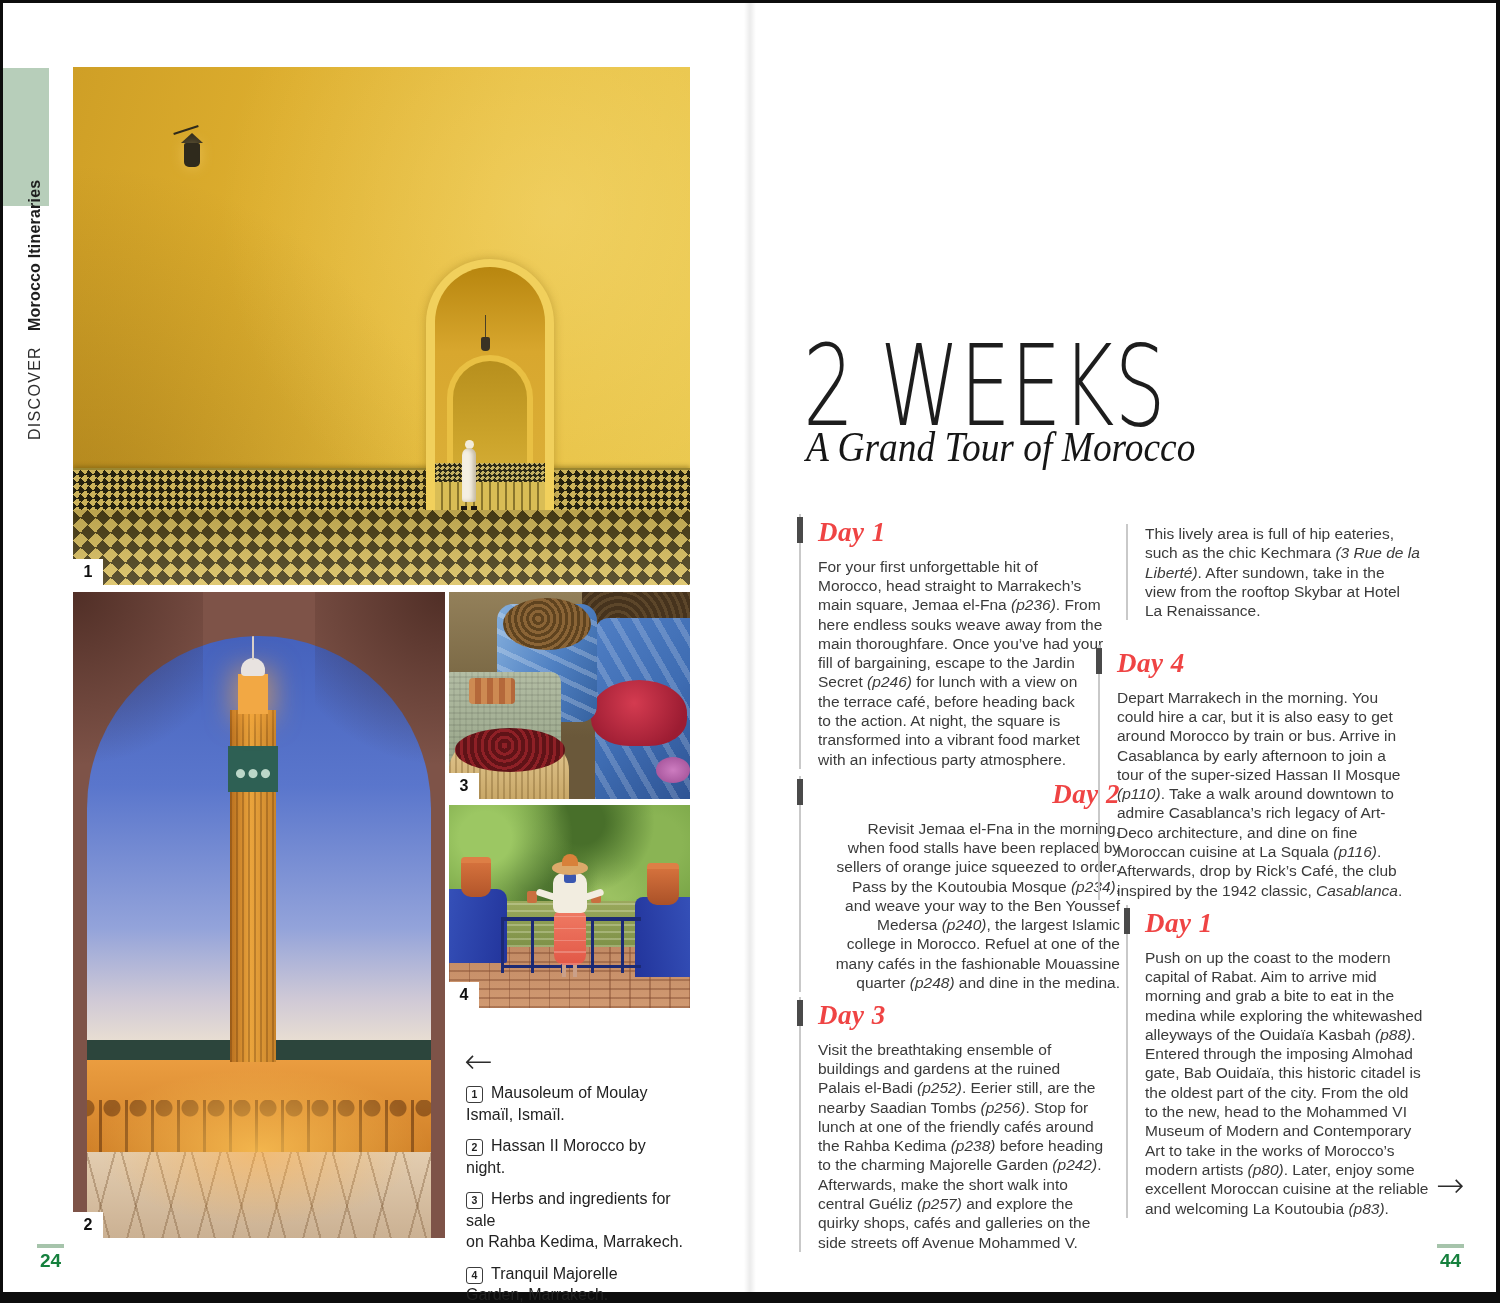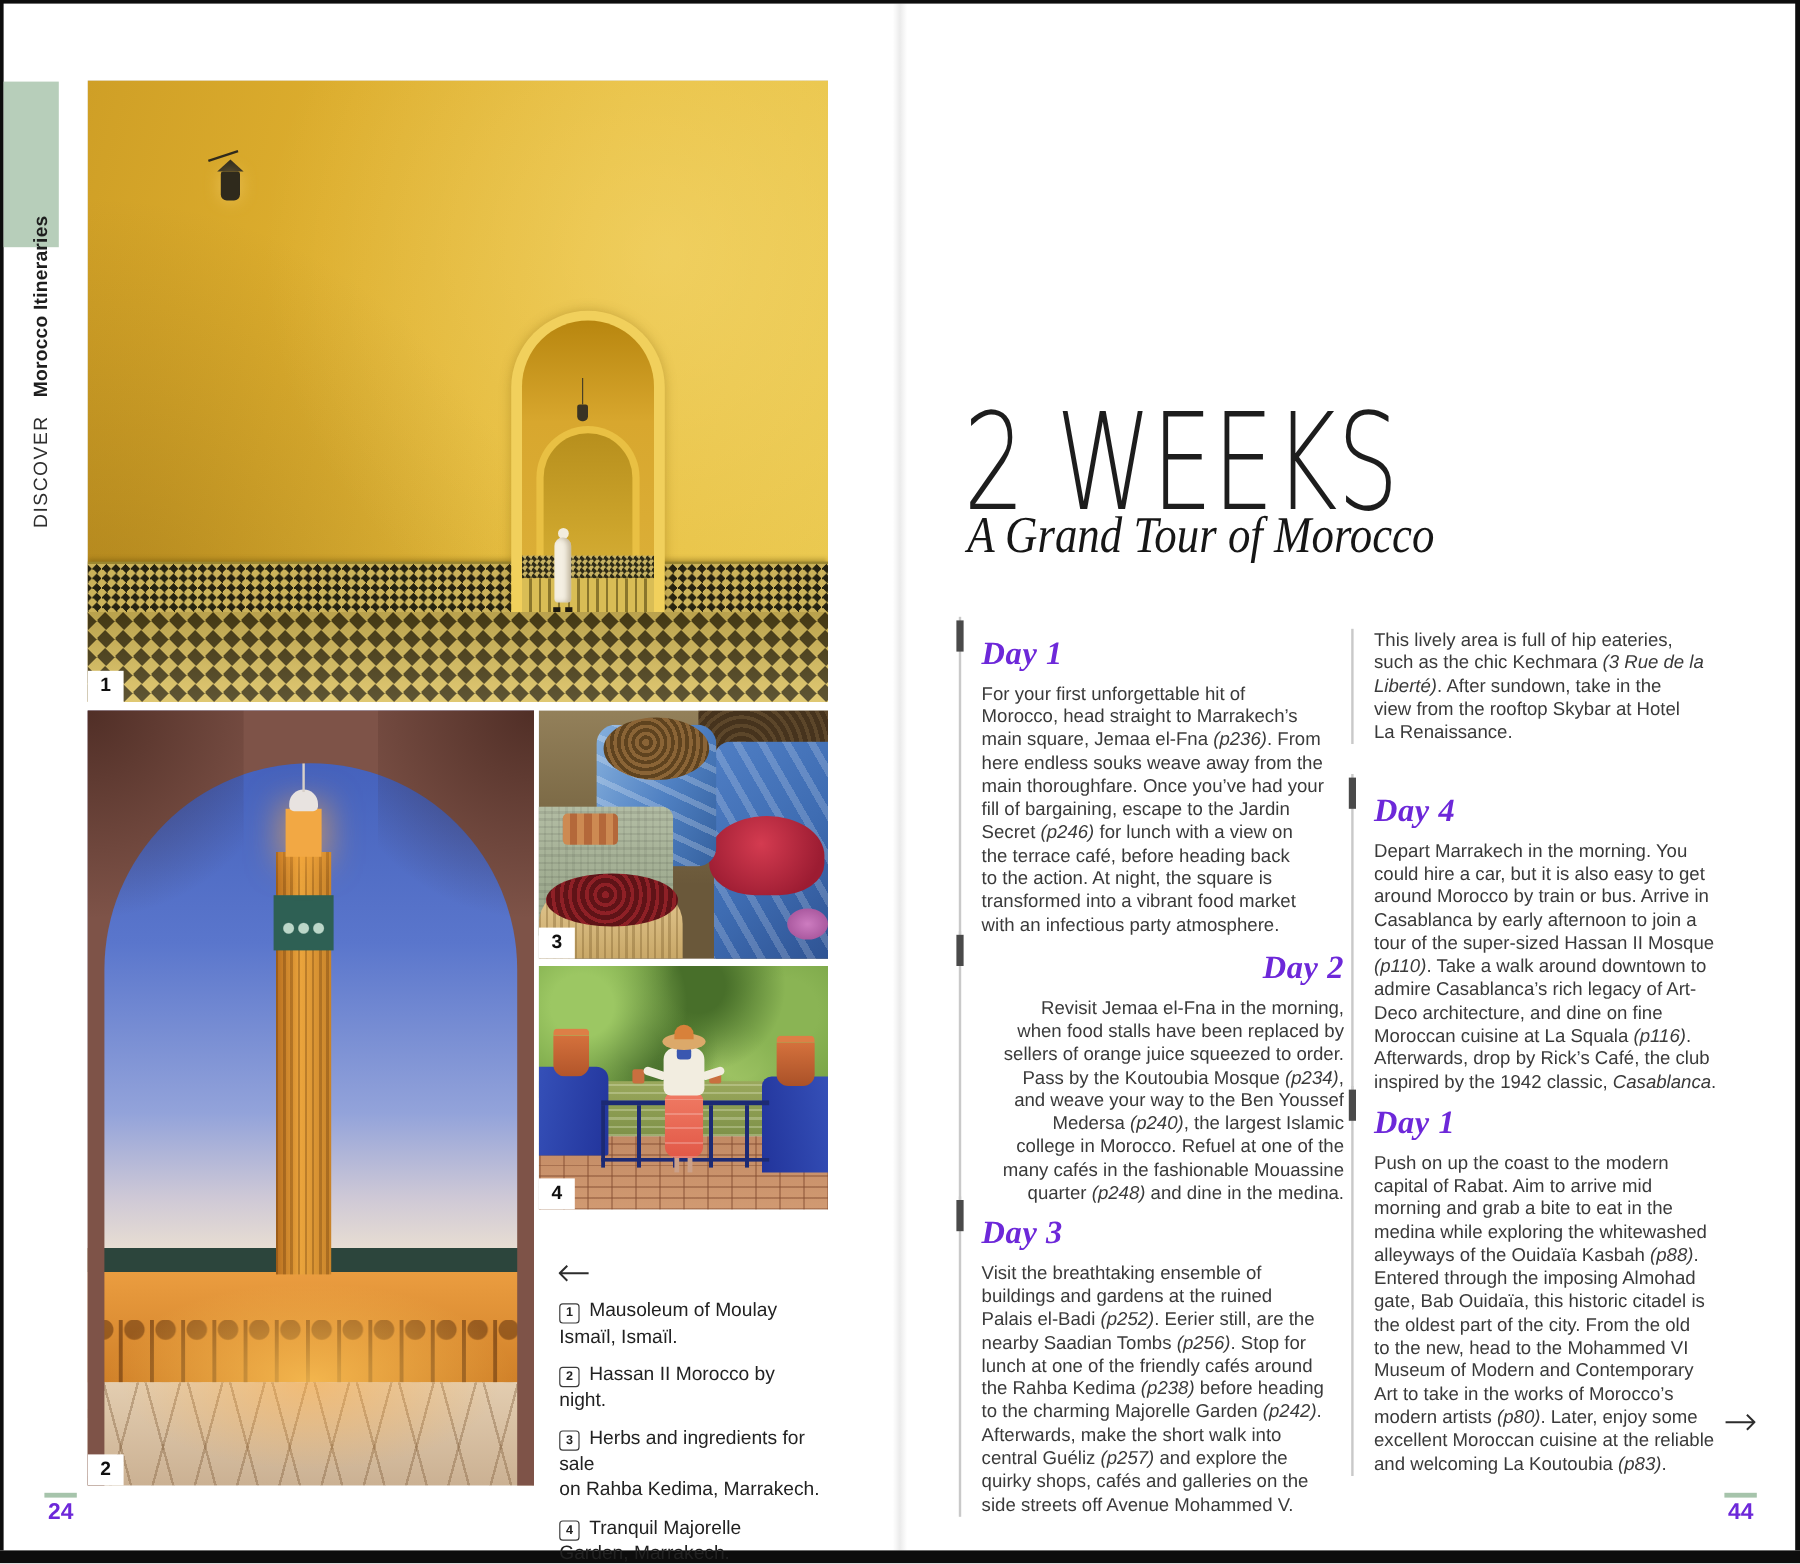--- a/index.html
+++ b/index.html
@@ -15,21 +15,21 @@
   .gutter{left:744px;top:3px;width:12px;height:1289px;
           background:linear-gradient(90deg,rgba(0,0,0,0),rgba(0,0,0,.08) 50%,rgba(0,0,0,0));}
 
   
   .green-tab{left:3px;top:68px;width:46px;height:138px;background:#b7ceba;}
   .side-vert{left:26px;top:440px;transform:rotate(-90deg);transform-origin:0 0;
              white-space:nowrap;font-size:16px;color:#2e2e2e;}
   .side-vert .eyebrow{letter-spacing:1.3px;margin-right:15px;}
   .side-vert b{color:#1e1e1e;letter-spacing:.2px;}
 
-  .pagenum{font-size:19px;font-weight:bold;color:#6d28d9;}
+  .pagenum{font-size:19px;font-weight:bold;color:#15803d;}
   .pagetick{width:27px;height:4px;background:#a6c4ab;}
 
   .nav-arrow{font-family:"DejaVu Sans",sans-serif;font-size:34px;font-weight:300;color:#2c2c2c;line-height:1;}
 
   
   .photo{position:absolute;overflow:hidden;background:#ddd;}
   .photo-chip{position:absolute;left:0;bottom:0;width:30px;height:26px;background:#fff;color:#101010;
               display:flex;align-items:center;justify-content:center;font-weight:bold;font-size:16px;z-index:30;}
 
   
@@ -186,26 +186,26 @@
   .intro{left:806px;top:209px;width:575px;font-size:19px;font-weight:bold;line-height:25px;
          color:#1f1f1f;letter-spacing:-.2px;white-space:pre-line;}
   .t-weeks{left:803px;top:330px;font-family:"DejaVu Sans ExtraLight","DejaVu Sans",sans-serif;
       font-weight:200;font-size:112px;line-height:1;color:#1d1d1d;white-space:nowrap;
       transform:scaleX(.72);transform-origin:0 0;}
   .t-sub{left:806px;top:422px;font-family:"Liberation Serif",serif;font-style:italic;font-size:43px;
       color:#161616;white-space:nowrap;transform:scaleX(.87);transform-origin:0 0;}
 
   .day{position:absolute;width:302px;border-left:2px solid #c9c9c9;padding-left:17px;}
   .day-marker{position:absolute;left:-4px;top:3px;width:6px;height:26px;background:#4a4a4a;}
-  .day h3{margin:16px 0 9px 0;font-family:"Liberation Serif",serif;font-style:italic;font-weight:600;
-      font-size:27px;line-height:1.1;color:#6d28d9;letter-spacing:.5px;}
+  .day h3{margin:4px 0 9px 0;font-family:"Liberation Serif",serif;font-style:italic;font-weight:600;
+      font-size:27px;line-height:1.1;color:#ef4444;letter-spacing:.5px;}
   .day p{margin:0;font-size:15.5px;line-height:19.3px;color:#3a3a3a;white-space:pre-line;}
   .day p i{font-style:italic;}
   .d1{left:799px;top:514px;} .d2{left:799px;top:776px;text-align:right;} .d3{left:799px;top:997px;}
-  .dc{left:1126px;top:524px;} .d4{left:1126px;top:645px;} .d5{left:1126px;top:905px;}
+  .dc{left:1126px;top:524px;} .d4{left:1098px;top:645px;} .d5{left:1126px;top:905px;}
 
   .next-arrow{left:1436px;top:1168px;}
   .tick-l{left:37px;top:1244px;} .num-l{left:40px;top:1250px;}
   .tick-r{left:1437px;top:1244px;} .num-r{left:1440px;top:1250px;}
 </style>
 </head>
 <body>
 
 <div class="sheet">
 

